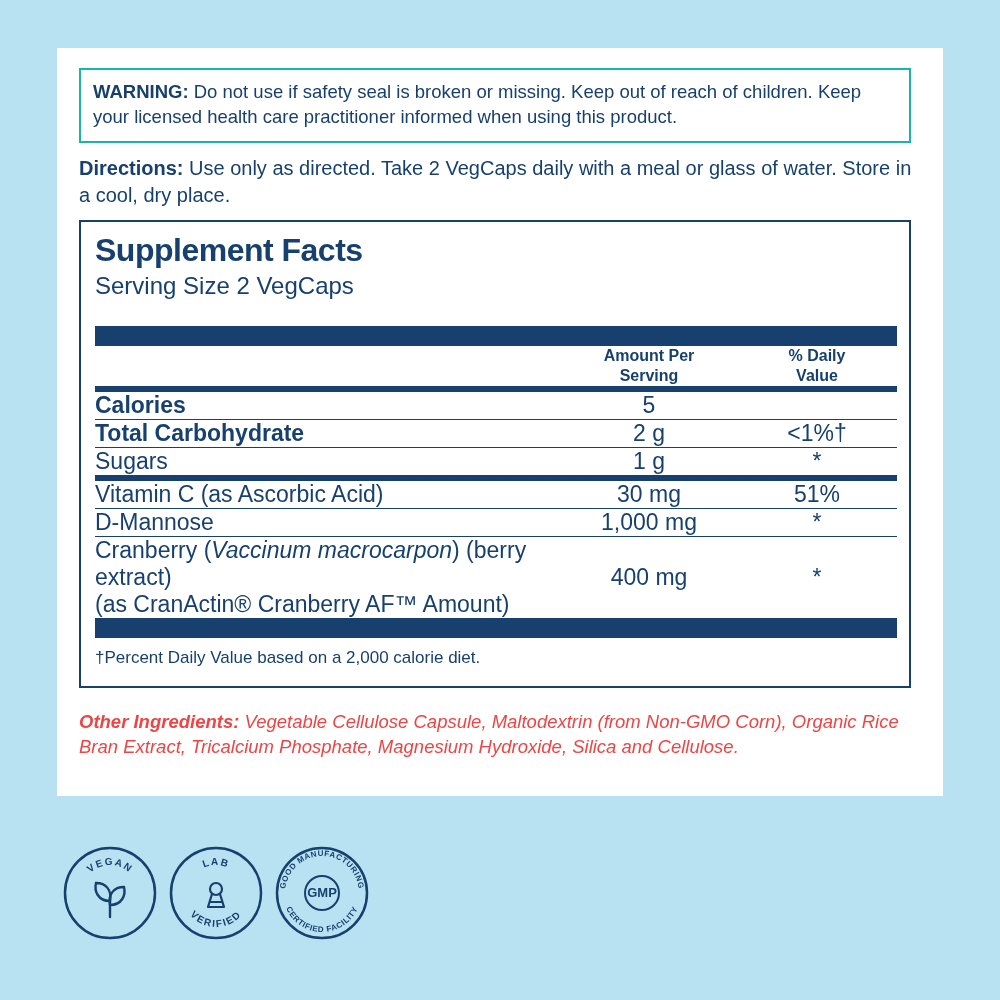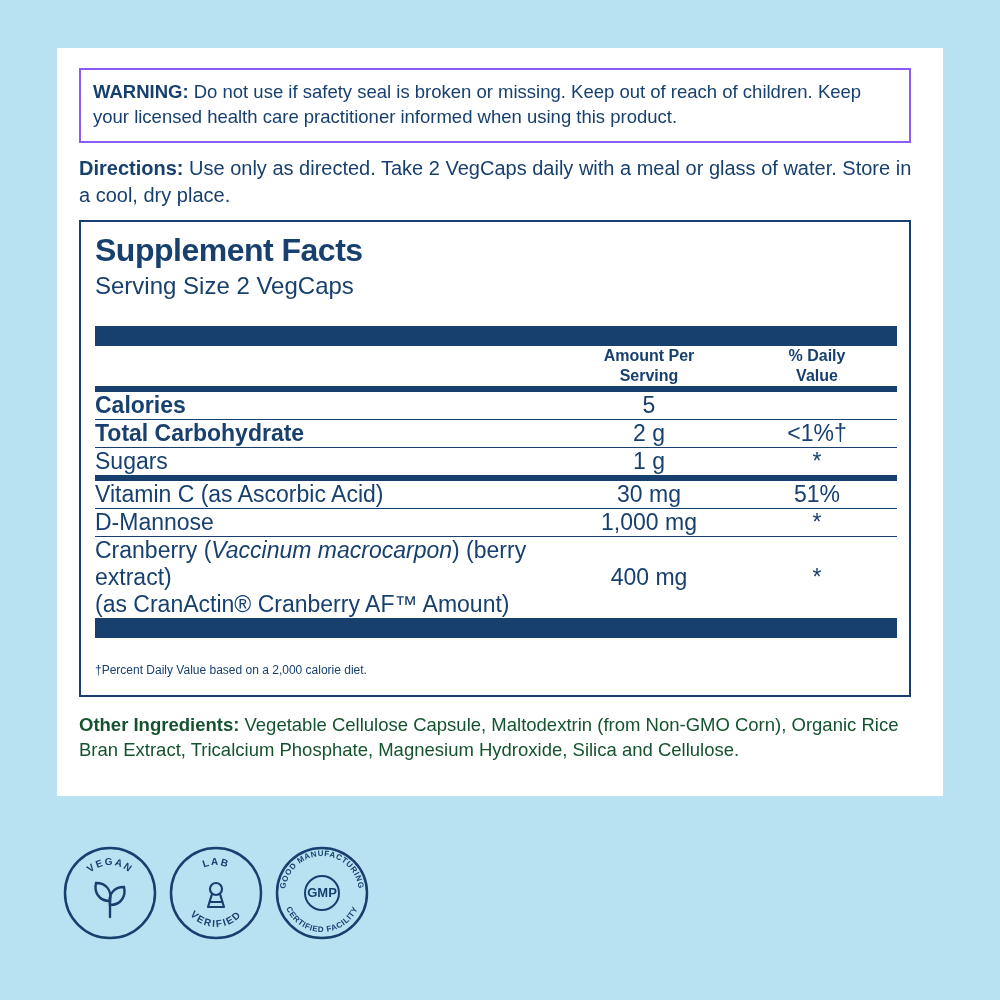--- a/index.html
+++ b/index.html
@@ -24,21 +24,21 @@
   }
   .inner {
     position: absolute;
     left: 22px;
     top: 20px;
     width: 842px;
   }
 
   
   .warning-box {
-    border: 2px solid #8b5cf6;
+    border: 2px solid #14b8a6;
     box-sizing: border-box;
     padding: 10px 12px 12px 12px;
     width: 832px;
   }
   .warning-text {
     font-size: 18.5px;
     line-height: 1.33;
     color: #17406e;
   }
   .warning-text b {
@@ -120,33 +120,34 @@
   }
   .datarow td.col-name { text-align: left; }
   .datarow td.col-amt { text-align: center; }
   .datarow td.col-dv { text-align: center; }
   .bold { font-weight: bold; }
   .indent { padding-left: 22px; }
   .indent2 { padding-left: 34px; }
   .ital { font-style: italic; }
 
   .footnotes {
-    margin-top: 24px;
-    font-size: 12px;
+    margin-top: 8px;
+    font-size: 17px;
     line-height: 1.4;
     color: #17406e;
   }
 
   
   .other-ing {
-    margin-top: 16px;
+    margin-top: 22px;
     font-size: 18.5px;
     line-height: 1.33;
-    color: #14532d;
+    color: #ef4444;
     width: 838px;
+    font-style: italic;
   }
   .other-ing b { font-weight: bold; }
 
   
   .seals {
     position: absolute;
     left: 62px;
     top: 845px;
     width: 330px;
     height: 105px;

